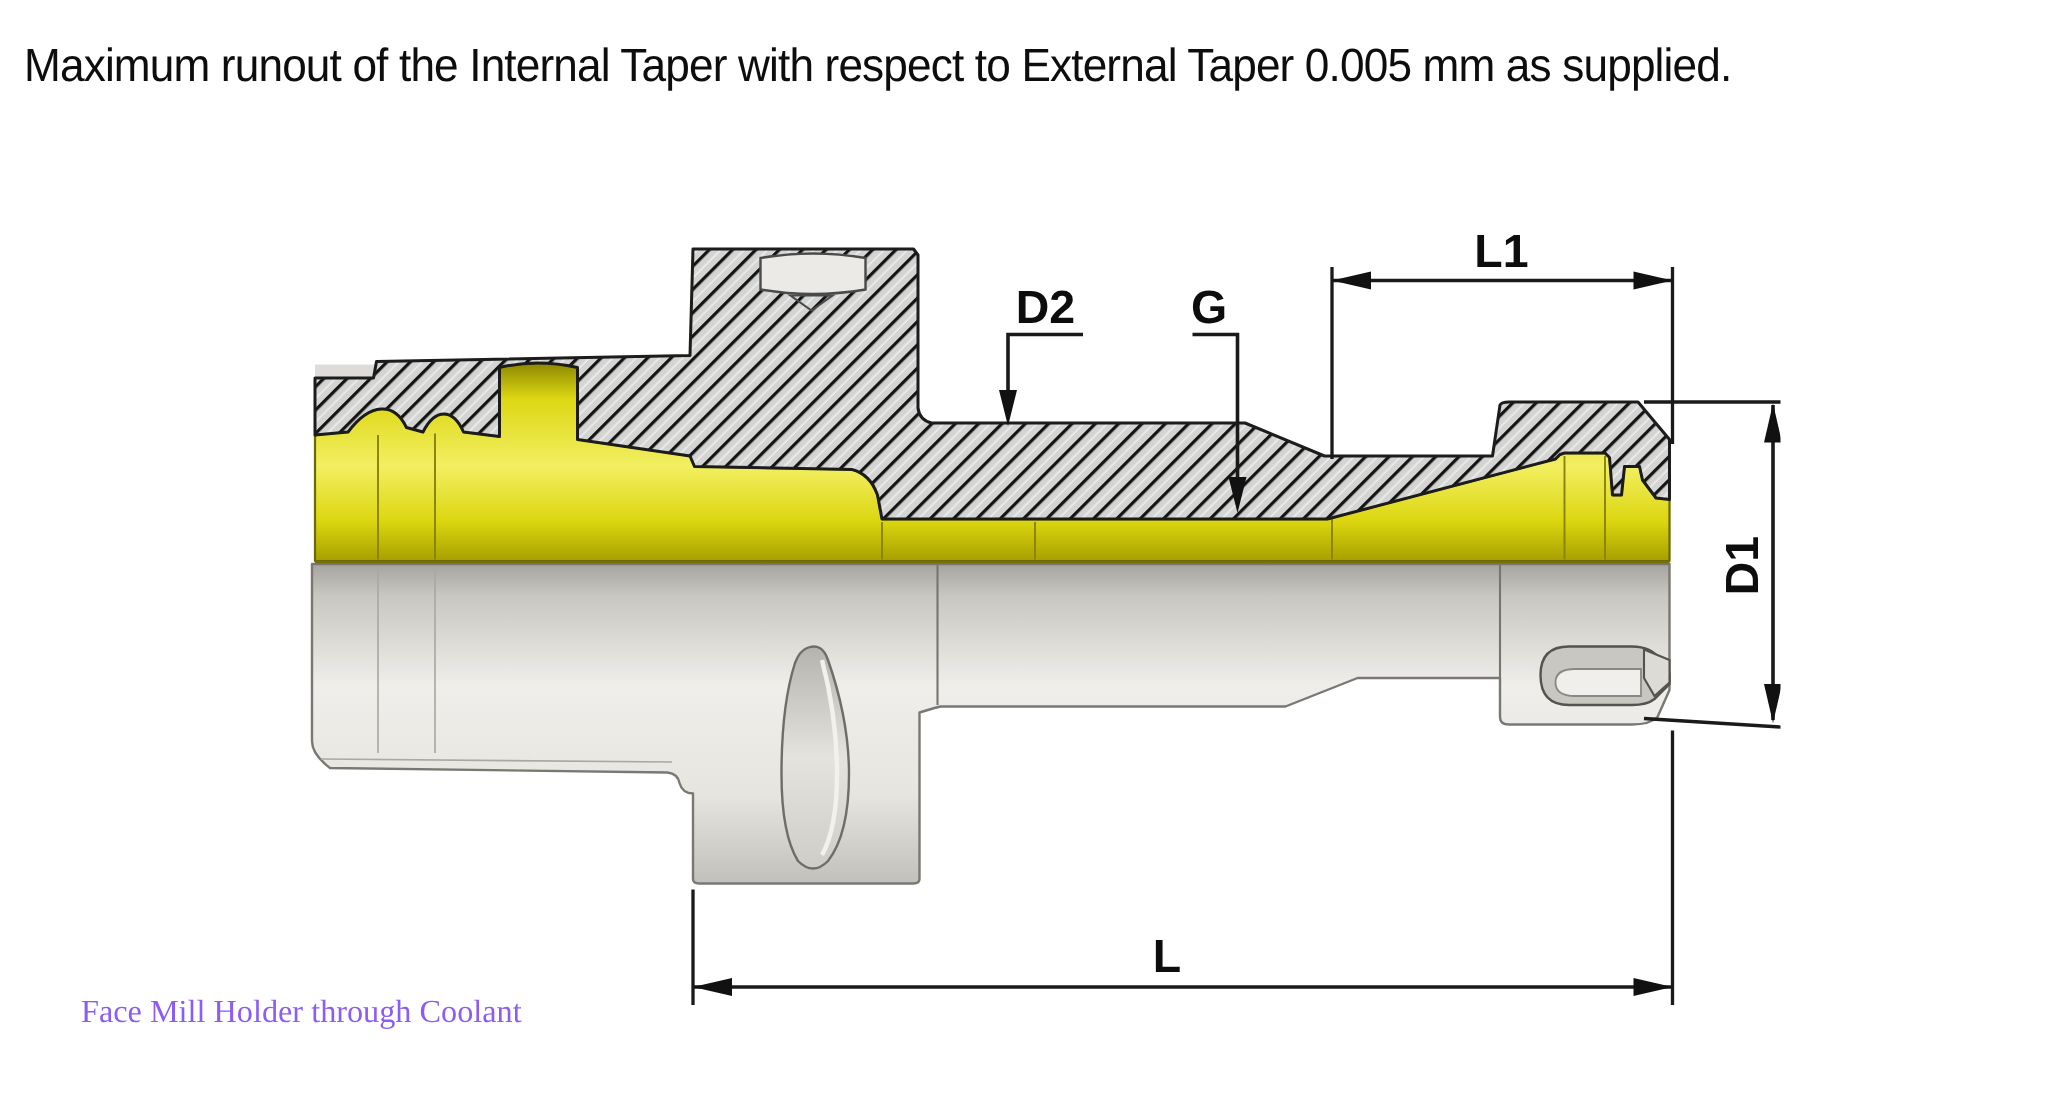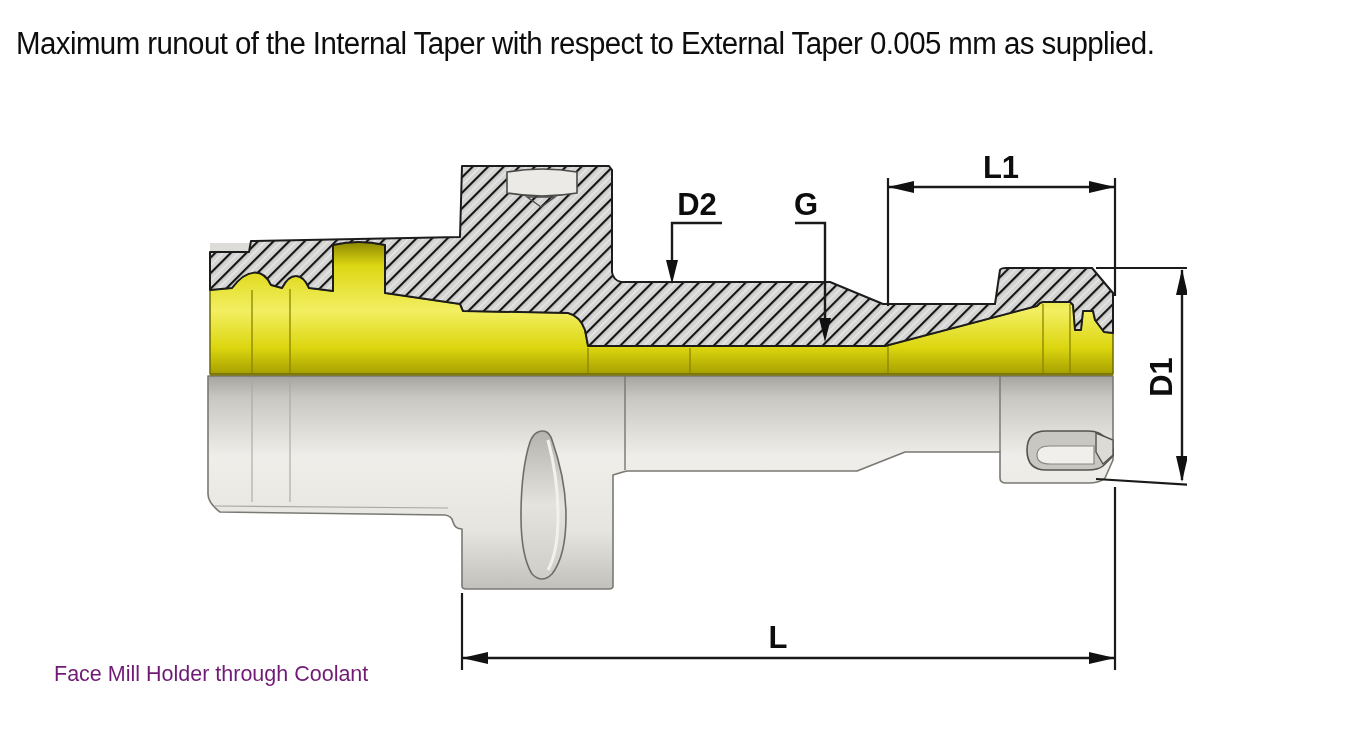--- a/index.html
+++ b/index.html
@@ -5,22 +5,22 @@
   html,body{margin:0;padding:0;background:#ffffff;}
   .stage{
     position:relative;width:1187px;height:732px;background:#ffffff;overflow:hidden;
     font-family:"Liberation Sans",sans-serif;
   }
   .title{
     position:absolute;left:16px;top:26px;font-size:31px;color:#0d0d0d;
     white-space:nowrap;letter-spacing:-0.6px;transform:scaleX(0.95);transform-origin:left center;
   }
   .caption{
-    position:absolute;left:54px;top:662px;font-size:21.5px;color:#701a75;
-    font-family:Liberation Sans, sans-serif;white-space:nowrap;
+    position:absolute;left:54px;top:662px;font-size:21.5px;color:#8b5cf6;
+    font-family:Liberation Serif, serif;white-space:nowrap;
   }
   svg{position:absolute;left:0;top:0;}
   .dim-line{stroke:#1a1a1a;stroke-width:2.4;fill:none;}
   .ext-line{stroke:#1a1a1a;stroke-width:2.2;fill:none;}
   .arrow{fill:#111;stroke:none;}
   .dim-text{font-family:"Liberation Sans",sans-serif;font-weight:bold;font-size:31px;fill:#0d0d0d;}
   .outline{stroke:#1c1c1c;stroke-width:2;stroke-linejoin:round;}
   .thin-edge{stroke:#77756f;stroke-width:1.4;fill:none;}
   .faint{stroke:#aaa8a2;stroke-width:1.1;fill:none;}
   .olive-seam{stroke:#8a8500;stroke-width:1.3;fill:none;}

